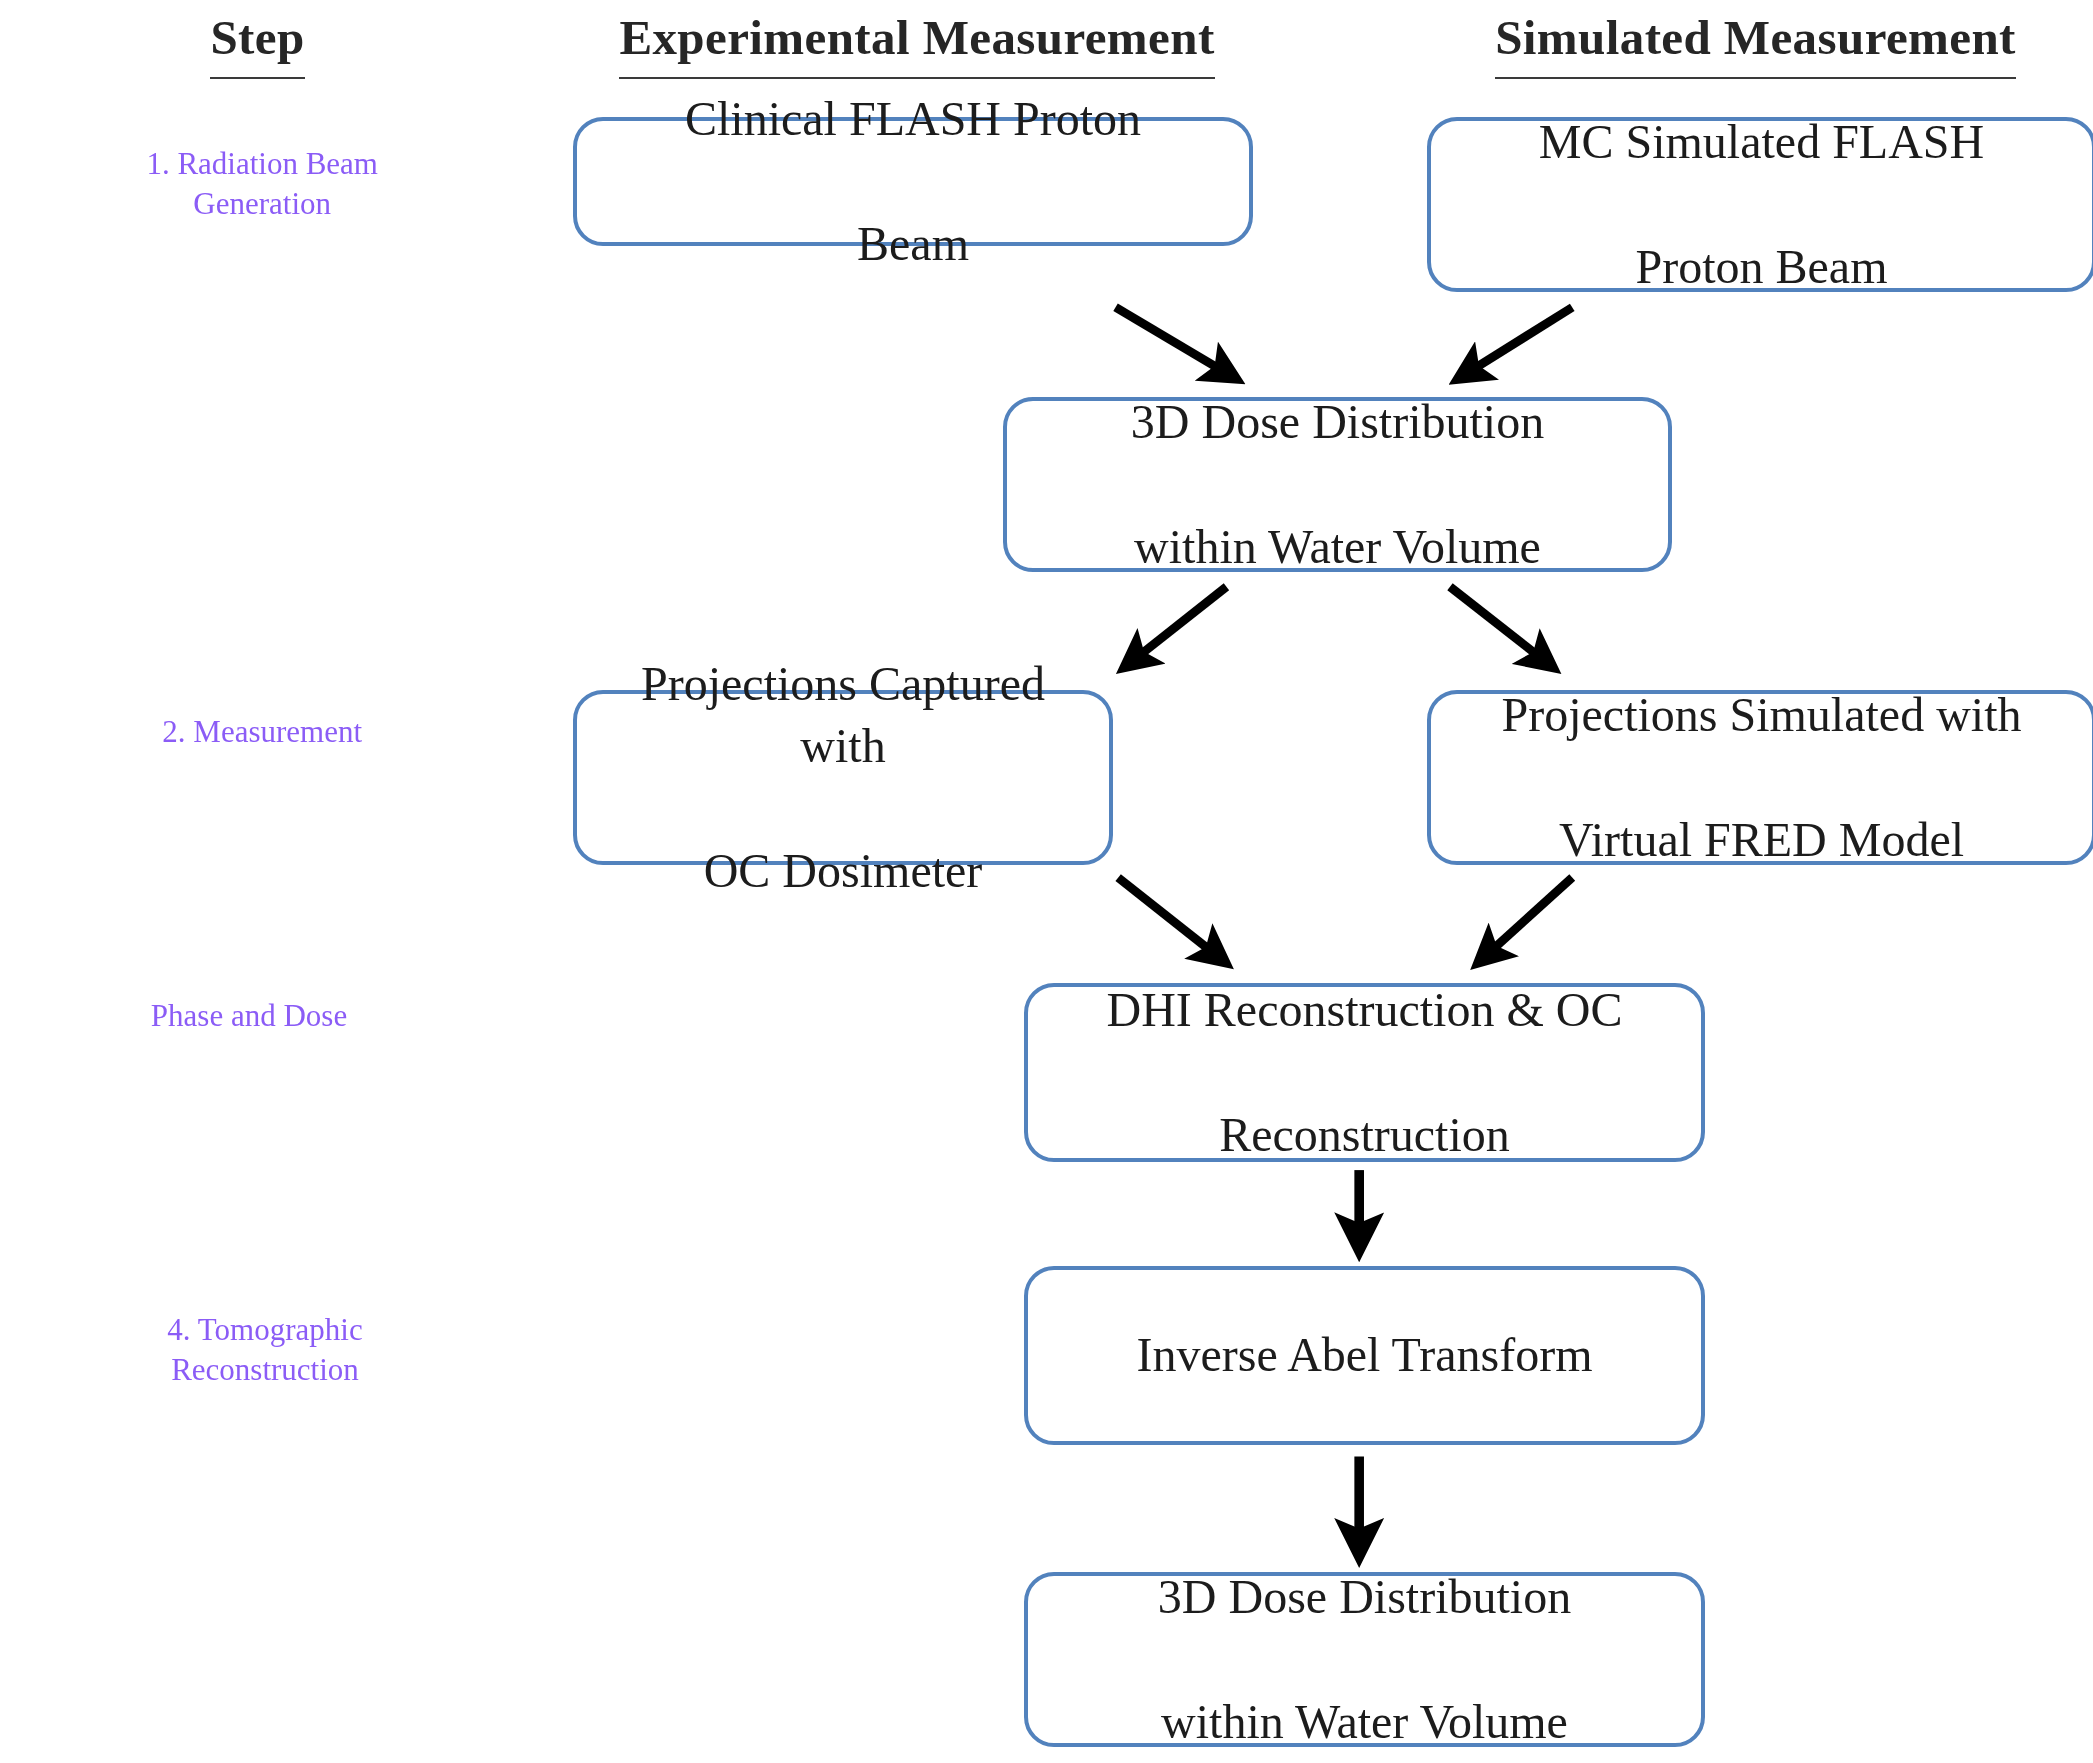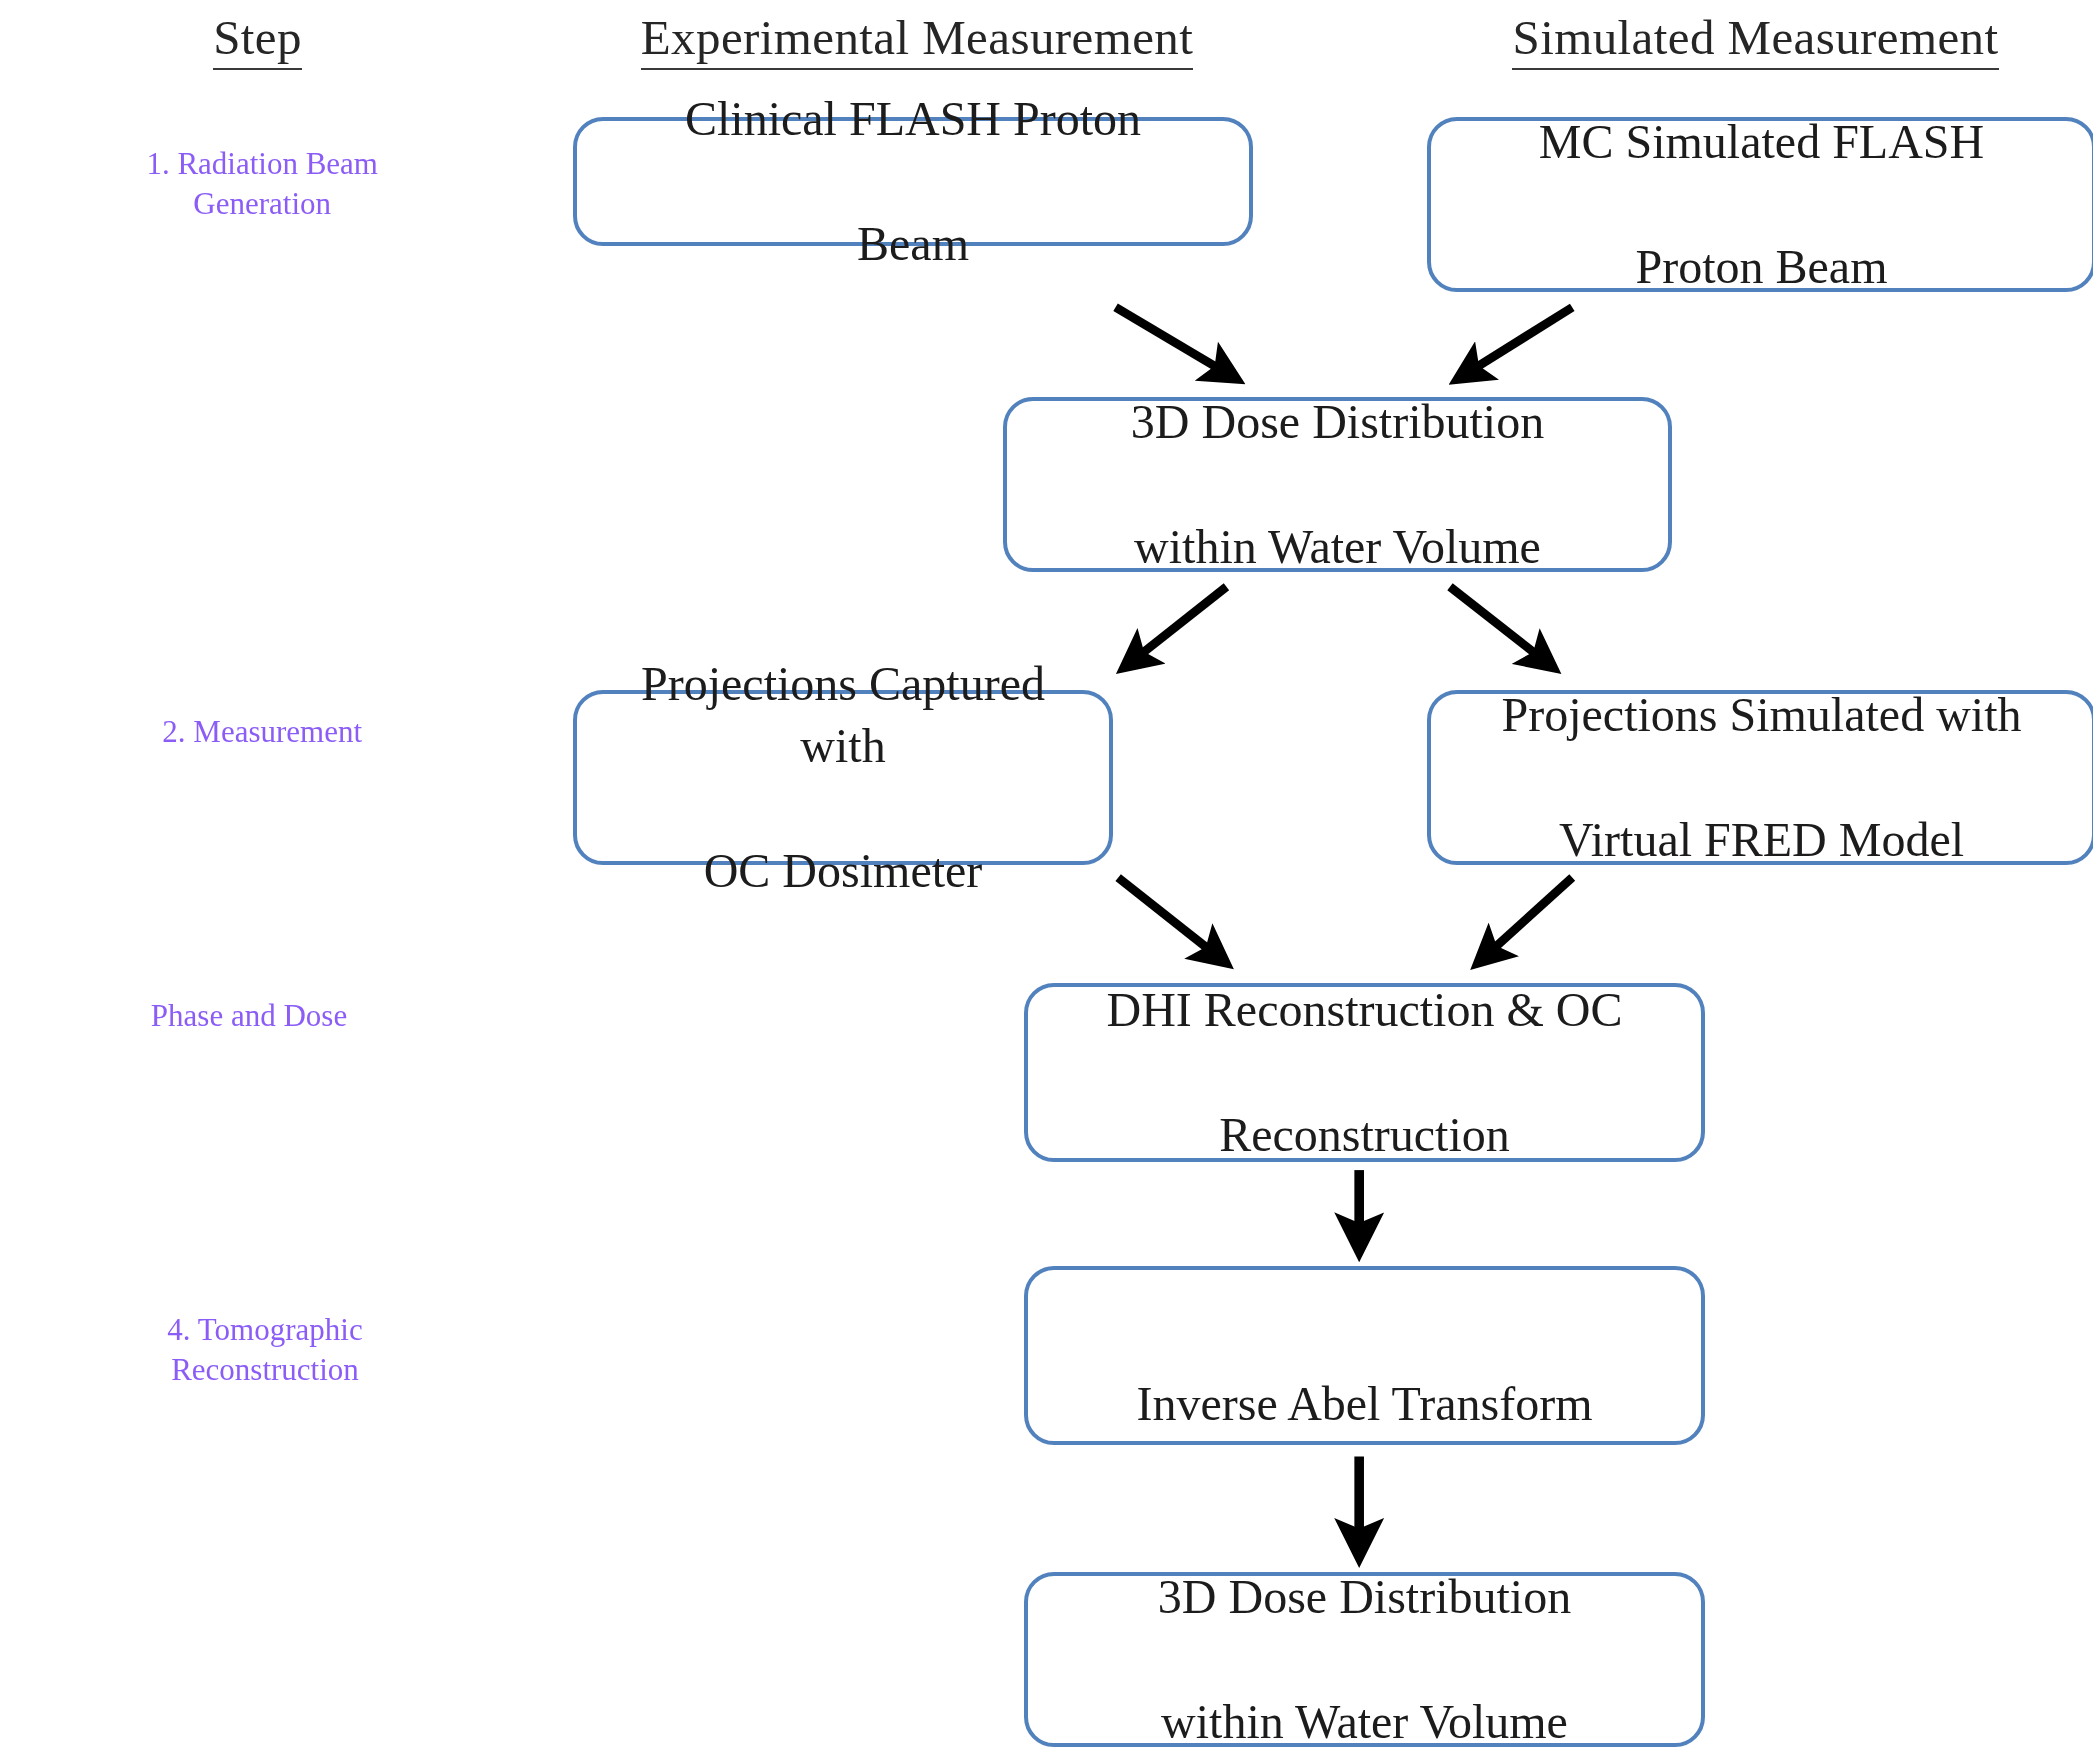--- a/index.html
+++ b/index.html
@@ -25,21 +25,22 @@
     font-size: 49px;
     font-weight: 400;
     color: #262626;
     text-align: center;
     white-space: nowrap;
     letter-spacing: 0.4px;
   }
   .col-header .underline {
     display: inline-block;
     border-bottom: 2.6px solid #3a3a3a;
-    padding-bottom: 2px;
+    padding-bottom: 11px;
+    font-weight: bold;
   }
 
   
   .step-label {
     position: absolute;
     font-size: 31px;
     line-height: 1.28;
     color: #8b5cf6;
     text-align: center;
   }
@@ -145,21 +146,21 @@
     </span>
   </div>
 
   <div class="node" style="left:1024px; top:983px; width:681px; height:179px;align-items:center;">
     <span>
       <span>DHI Reconstruction &amp; OC</span><br>
       <span>Reconstruction</span>
     </span>
   </div>
 
-  <div class="node" style="left:1024px; top:1266px; width:681px; height:179px;align-items:flex-end;">
+  <div class="node" style="left:1024px; top:1266px; width:681px; height:179px;">
     <span>
       <span>Inverse Abel Transform</span>
     </span>
   </div>
 
   <div class="node" style="left:1024px; top:1572px; width:681px; height:175px;">
     <span>
       <span>3D Dose Distribution</span><br>
       <span>within Water Volume</span>
     </span>

